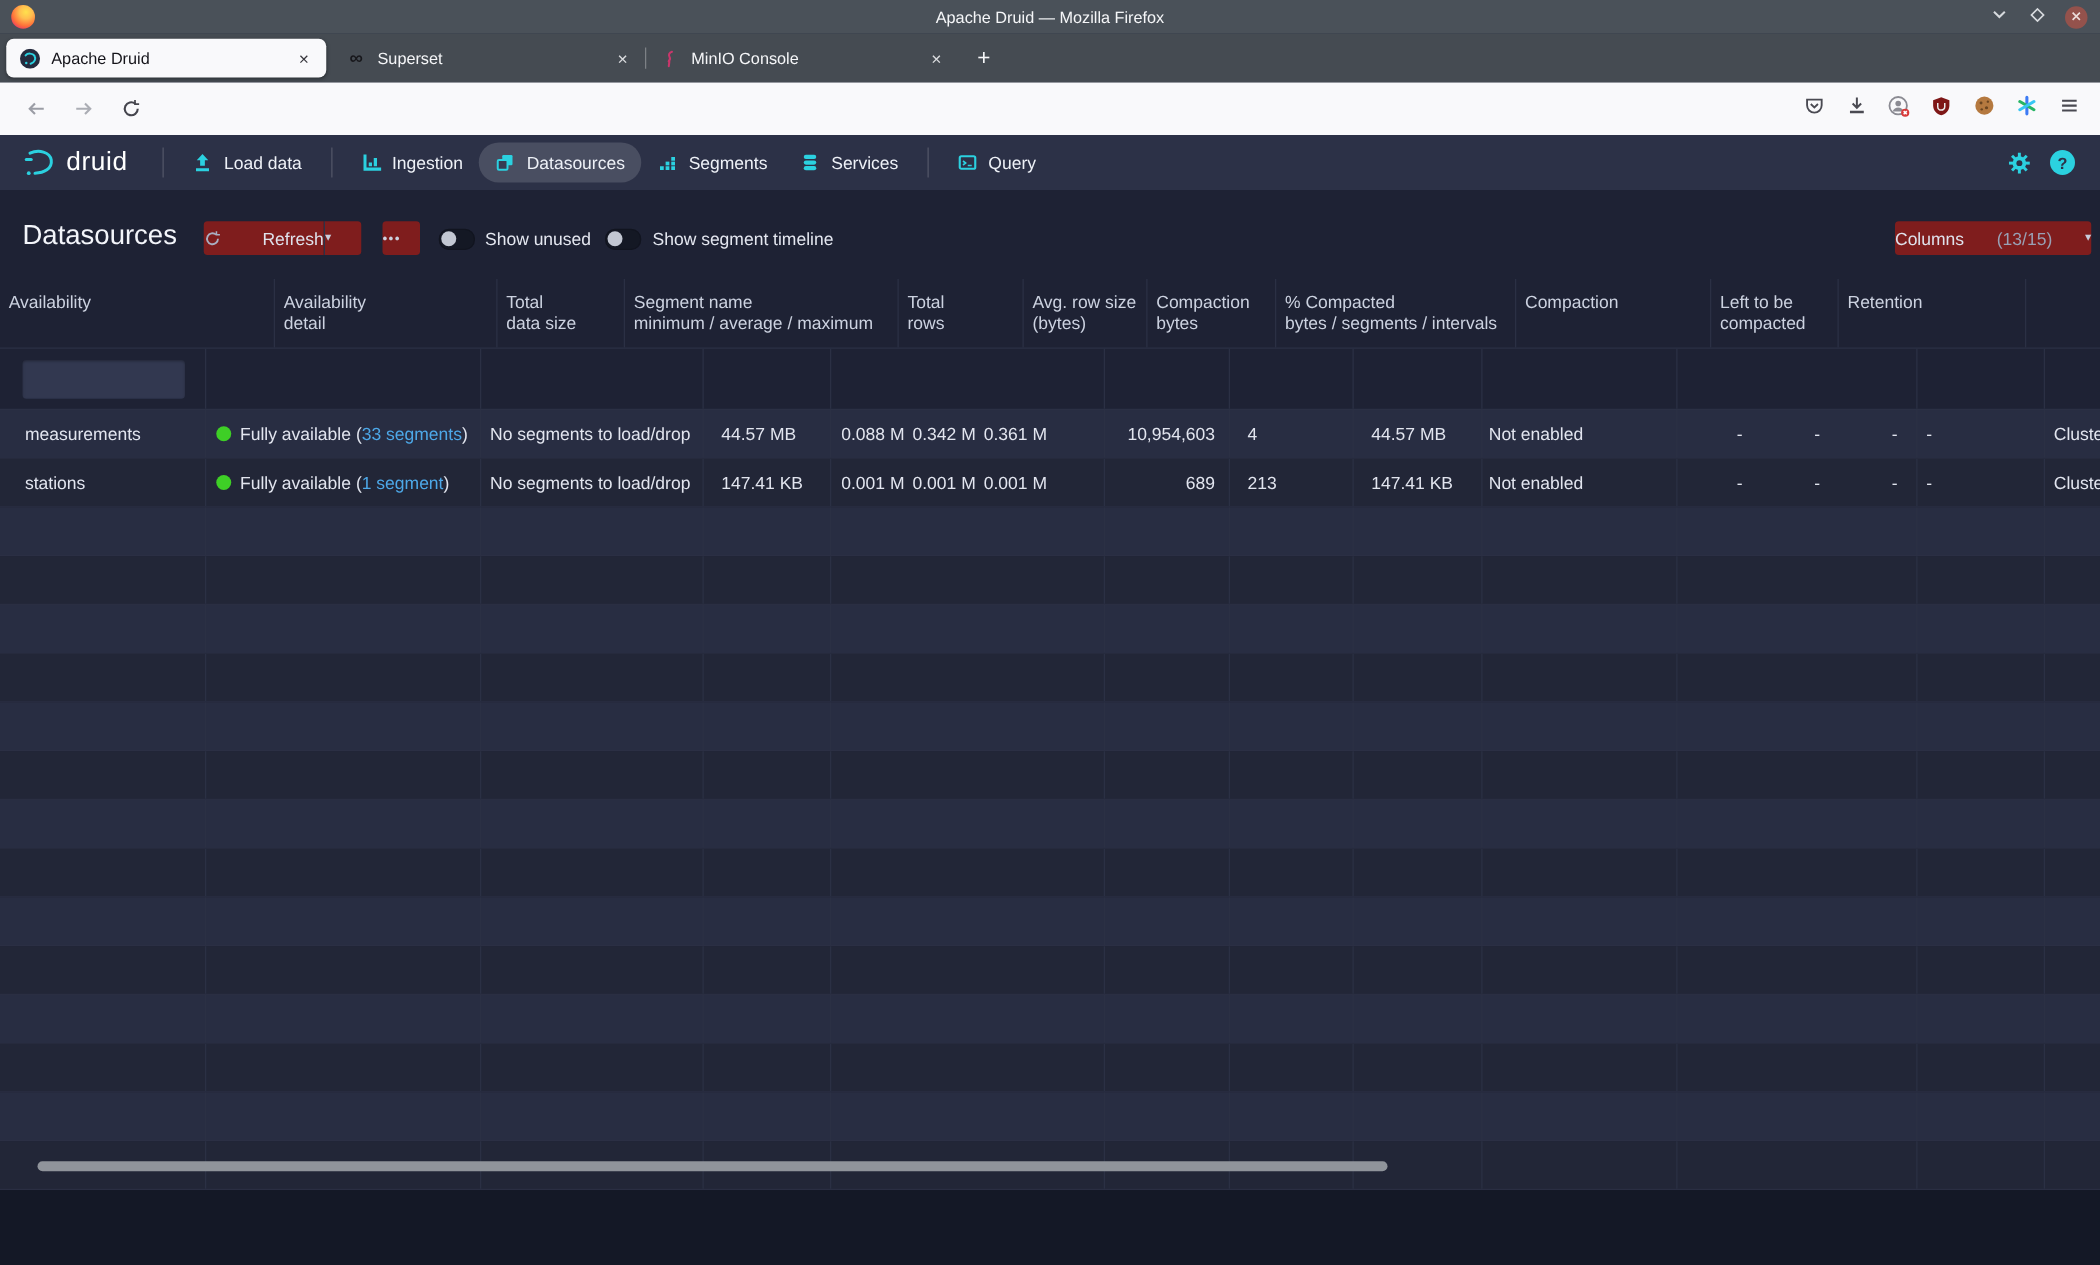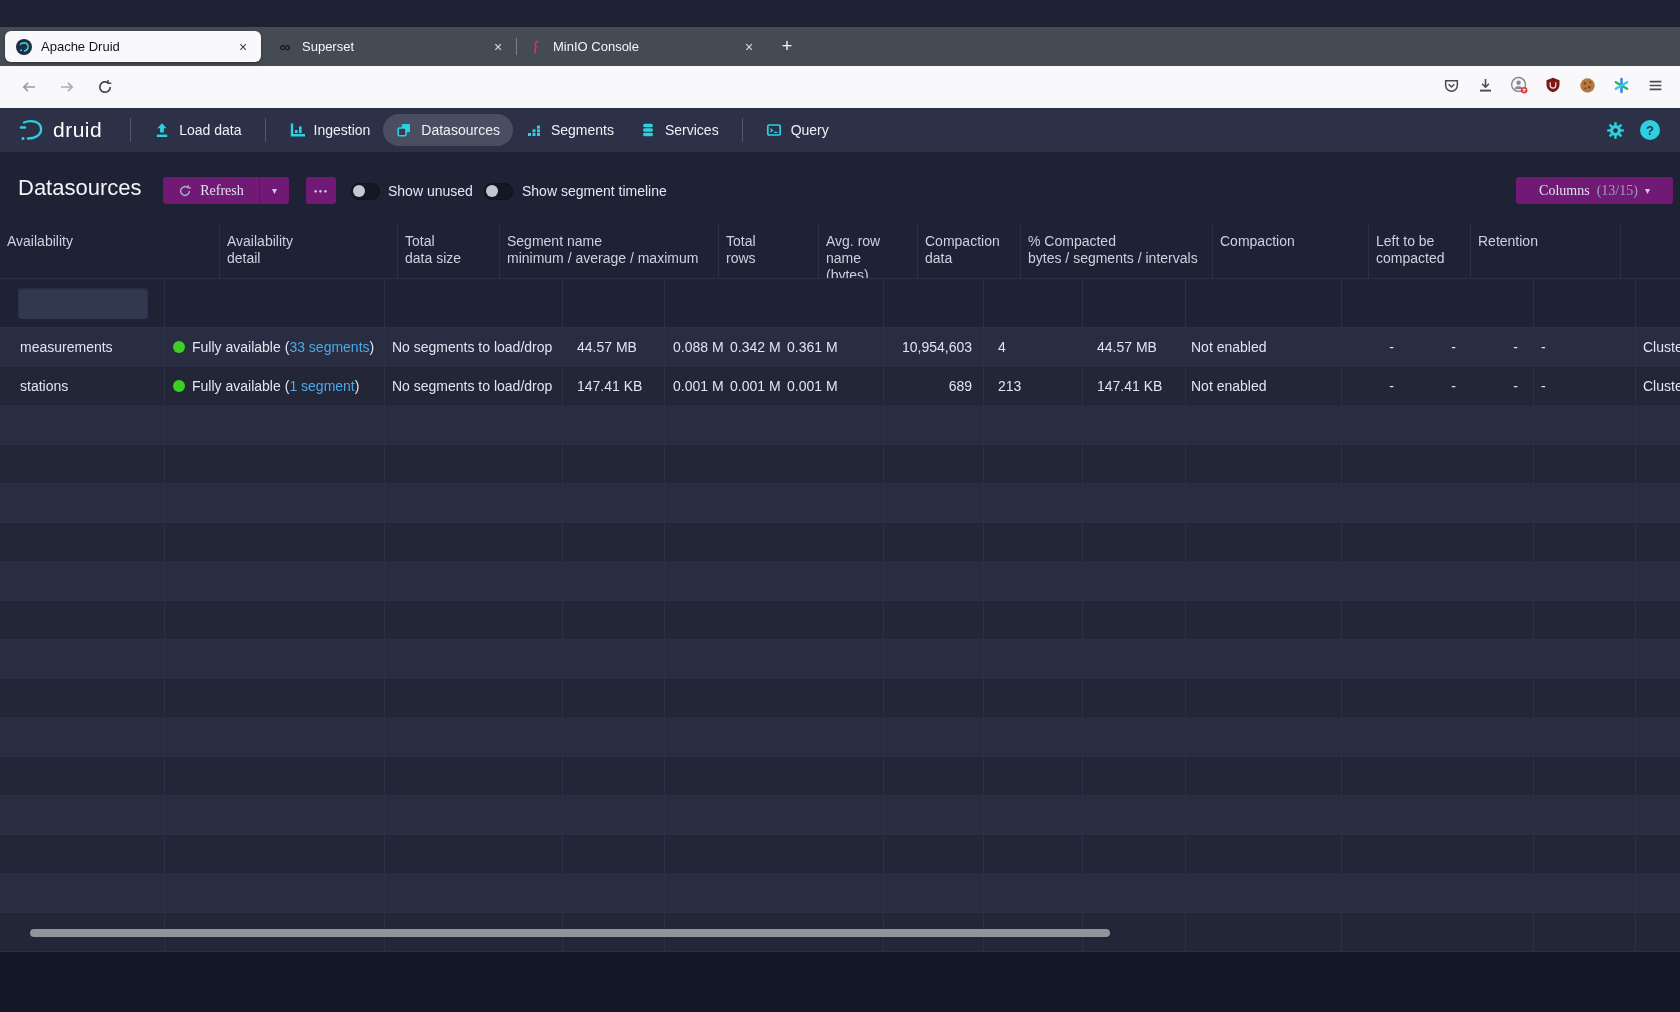--- a/index.html
+++ b/index.html
@@ -44,21 +44,21 @@
   .brand-word{font-size:21px;color:#ffffff;letter-spacing:.5px;}
   .nav-divider{width:1px;height:24px;background:rgba(255,255,255,.18);margin:0 10px;}
   .nav-item{display:flex;align-items:center;gap:9px;height:32px;padding:0 13px;border-radius:16px;color:#eef1f7;font-size:14px;cursor:default;}
   .nav-item.active{background:rgba(255,255,255,.14);}
   .nav-right{margin-left:auto;display:flex;align-items:center;gap:15px;}
   .help-circle{width:20px;height:20px;border-radius:50%;background:#2bd1e0;color:#2c3147;font-weight:bold;font-size:13px;display:flex;align-items:center;justify-content:center;}
 
   
   .page{position:absolute;left:0;top:152px;width:1680px;height:860px;background:#1e2234;}
   .page-title{position:absolute;left:18px;top:23px;font-size:22px;color:#f3f5fa;}
-  .btn{box-sizing:border-box;background:#701a75;border-radius:3px;color:#dfe2ec;font-size:14px;display:flex;align-items:center;justify-content:center;font-family:Liberation Serif, serif;}
+  .btn{box-sizing:border-box;background:#7f1d1d;border-radius:3px;color:#dfe2ec;font-size:14px;display:flex;align-items:center;justify-content:space-between;}
   .refresh-group{position:absolute;left:163px;top:25px;display:flex;height:27px;}
   .refresh-main{width:96px;border-radius:3px 0 0 3px;gap:8px;}
   .refresh-caret{width:30px;border-radius:0 3px 3px 0;border-left:1px solid #2d3248;font-size:10px;color:#c8cddc;}
   .more-btn{position:absolute;left:306px;top:25px;width:30px;height:27px;letter-spacing:1px;font-size:11px;color:#cdd2df;}
   .toggle{position:absolute;width:27px;height:15px;border-radius:8px;background:#13172355;border:1px solid #11141f;background:#141824;top:31px;}
   .toggle .knob{position:absolute;left:1px;top:1px;width:12px;height:12px;border-radius:50%;background:#c2c7d2;}
   .toggle-label{position:absolute;top:26px;font-size:14px;color:#e4e7f0;line-height:27px;}
   .columns-btn{position:absolute;left:1516px;top:25px;width:157px;height:27px;gap:7px;}
   .columns-count{color:#99a0b4;}
   .caret-glyph{font-size:10px;color:#c8cddc;}
@@ -83,20 +83,41 @@
 
   
   .hscroll-thumb{position:absolute;left:30px;top:777px;width:1080px;height:8px;border-radius:4px;background:#90949b;}
   .page-bottom{position:absolute;left:0;top:800px;width:1680px;height:60px;background:#141826;}
 </style>
 </head>
 <body>
 
 <div class="screen">
 
+  <div class="titlebar">
+    <div class="ff-logo"></div>
+    <div class="win-title">Apache Druid — Mozilla Firefox</div>
+    <div class="win-controls">
+        <div class="win-btn">
+          <span><svg width="13" height="13" viewBox="0 0 12 12" fill="none" stroke="#d6d9dd" stroke-width="1.5">
+              <path d="M2 4l4 4 4-4"></path>
+            </svg></span>
+        </div>
+        <div class="win-btn">
+          <span><svg width="12" height="12" viewBox="0 0 12 12" fill="none" stroke="#d6d9dd" stroke-width="1.4">
+              <path d="M6 1.2L10.8 6 6 10.8 1.2 6z"></path>
+            </svg></span>
+        </div>
+        <div class="win-btn close">
+          <span><svg width="10" height="10" viewBox="0 0 12 12" stroke="#ecdcda" stroke-width="1.6">
+              <path d="M2.5 2.5l7 7M9.5 2.5l-7 7"></path>
+            </svg></span>
+        </div>
+      </div>
+  </div>
 
   <div class="tabstrip">
     <div class="tabs">
         <div class="tab active">
           <span class="favicon">
             <svg width="16" height="16" viewBox="0 0 16 16">
               <circle cx="8" cy="8" r="8" fill="#252b3e"></circle>
               <path d="M4.5 5.3 C6 3.4 10.2 3.4 11.5 5.5 C13 8 11.8 11 8.5 12" fill="none" stroke="#2bd1e0" stroke-width="1.6" stroke-linecap="round"></path>
               <circle cx="5" cy="11.3" r="1" fill="#2bd1e0"></circle>
             </svg>
@@ -334,26 +355,26 @@
             </div>
             <div class="th" style="width: 219px;">
               <div>Segment name</div>
               <div>minimum / average / maximum</div>
             </div>
             <div class="th" style="width: 100px;">
               <div>Total</div>
               <div>rows</div>
             </div>
             <div class="th" style="width: 99px;">
-              <div>Avg. row name</div>
+              <div>Avg. row size</div>
               <div>(bytes)</div>
             </div>
             <div class="th" style="width: 103px;">
               <div>Compaction</div>
-              <div>data</div>
+              <div>bytes</div>
             </div>
             <div class="th" style="width: 192px;">
               <div>% Compacted</div>
               <div>bytes / segments / intervals</div>
             </div>
             <div class="th" style="width: 156px;">
               <div>Compaction</div>
             </div>
             <div class="th" style="width: 102px;">
               <div>Left to be</div>

